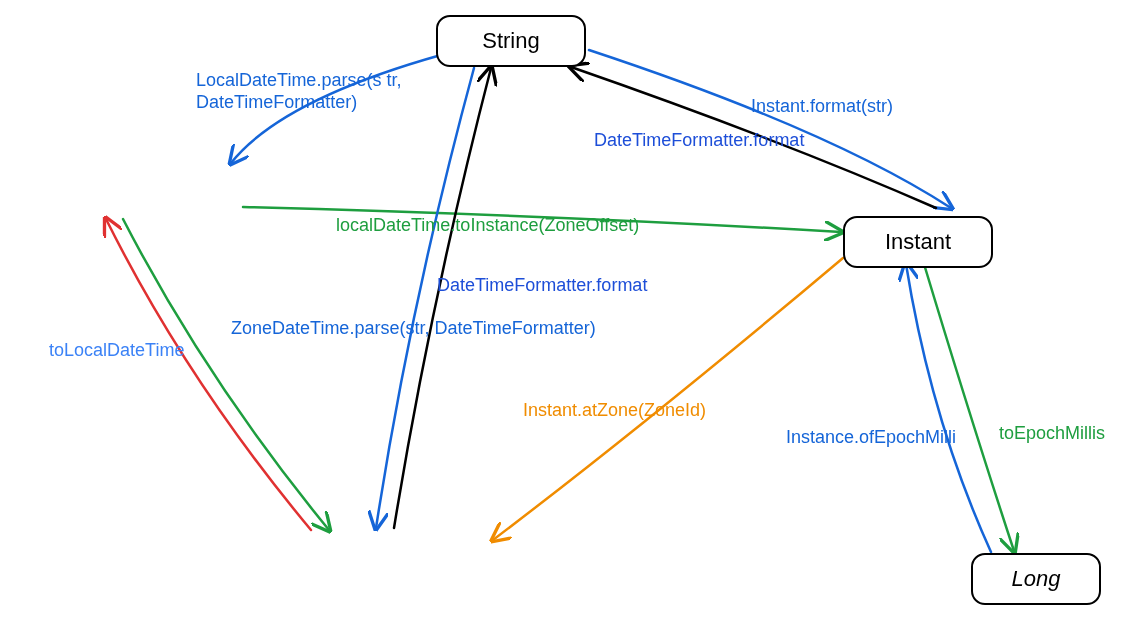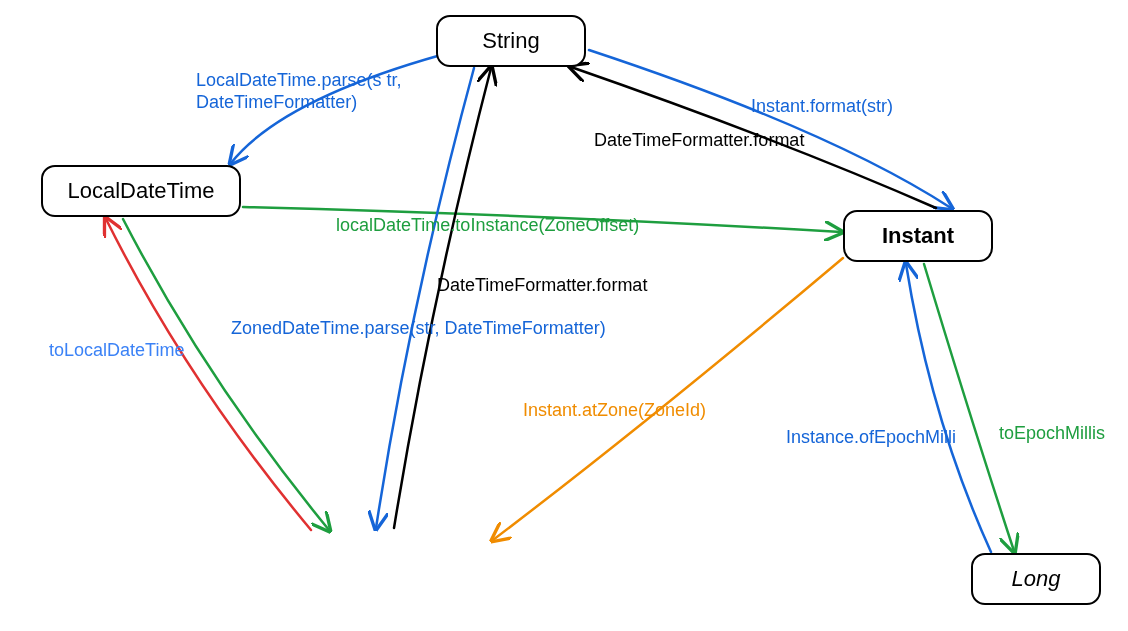--- a/index.html
+++ b/index.html
@@ -38,21 +38,21 @@
     padding: 4px 10px;
     white-space: nowrap;
   }
   .lbl {
     position: absolute;
     font-size: 18px;
     line-height: 1.2;
     white-space: nowrap;
   }
   .lbl.multiline { white-space: normal; }
-  .c-black  { color: #000000; }
+  .c-black  { color: #1d4ed8; }
   .c-blue   { color: #1565d8; }
   .c-green  { color: #1e9e3f; }
   .c-red    { color: #3b82f6; }
   .c-orange { color: #f08c00; }
 </style>
 </head>
 <body>
 <div class="stage">
 
 <svg class="arrows" viewBox="0 0 1128 631">
@@ -84,36 +84,33 @@
         <path d="M 112 219 Q 195 380 318 530" stroke="#1e9e3f" marker-end="url(#ah-green)"></path>
         <path d="M 832 258 Q 640 420 482 540" stroke="#f08c00" marker-end="url(#ah-orange)"></path>
         <path d="M 980 552 Q 920 420 895 264" stroke="#1565d8" marker-end="url(#ah-blue)"></path>
         <path d="M 913 264 Q 960 420 1003 551" stroke="#1e9e3f" marker-end="url(#ah-green)"></path>
       </g>
 </svg>
 
 <div class="node" style="left: 425px; top: 15px; width: 150px; height: 52px;">
   <span>String</span>
 </div>
-<div class="node" style="left: 30px; top: 165px; width: 200px; height: 52px;">
-  <span>LocalDateTime</span>
-</div>
-<div class="node" style="left: 832px; top: 210px; width: 150px; height: 52px; font-weight: bold;">
+<div class="node" style="left: 832px; top: 216px; width: 150px; height: 52px;">
   <span>Instant</span>
 </div>
 <div class="node" style="left: 960px; top: 553px; width: 130px; height: 52px; font-style: italic;">
   <span>Long</span>
 </div>
 
 <div class="lbl c-blue multiline" style="left: 185px; top: 70px; width: 260px;">LocalDateTime.parse(s
 tr,
 DateTimeFormatter)</div>
 <div class="lbl c-blue" style="left: 740px; top: 96px;">Instant.format(str)</div>
 <div class="lbl c-black" style="left: 583px; top: 130px;">DateTimeFormatter.format</div>
 <div class="lbl c-green" style="left: 325px; top: 215px;">localDateTime.toInstance(ZoneOffset)</div>
 <div class="lbl c-black" style="left: 426px; top: 275px;">DateTimeFormatter.format</div>
-<div class="lbl c-blue" style="left: 220px; top: 318px;">ZonedDateTime.parse(str, DateTimeFormatter)</div>
+<div class="lbl c-blue" style="left: 220px; top: 318px;">ZoneDateTime.parse(str, DateTimeFormatter)</div>
 <div class="lbl c-red" style="left: 38px; top: 340px;">toLocalDateTime</div>
 <div class="lbl c-orange" style="left: 512px; top: 400px;">Instant.atZone(ZoneId)</div>
 <div class="lbl c-blue" style="left: 775px; top: 427px;">Instance.ofEpochMilli</div>
 <div class="lbl c-green" style="left: 988px; top: 423px;">toEpochMillis</div>
 
 </div>
 
 </body></html>

